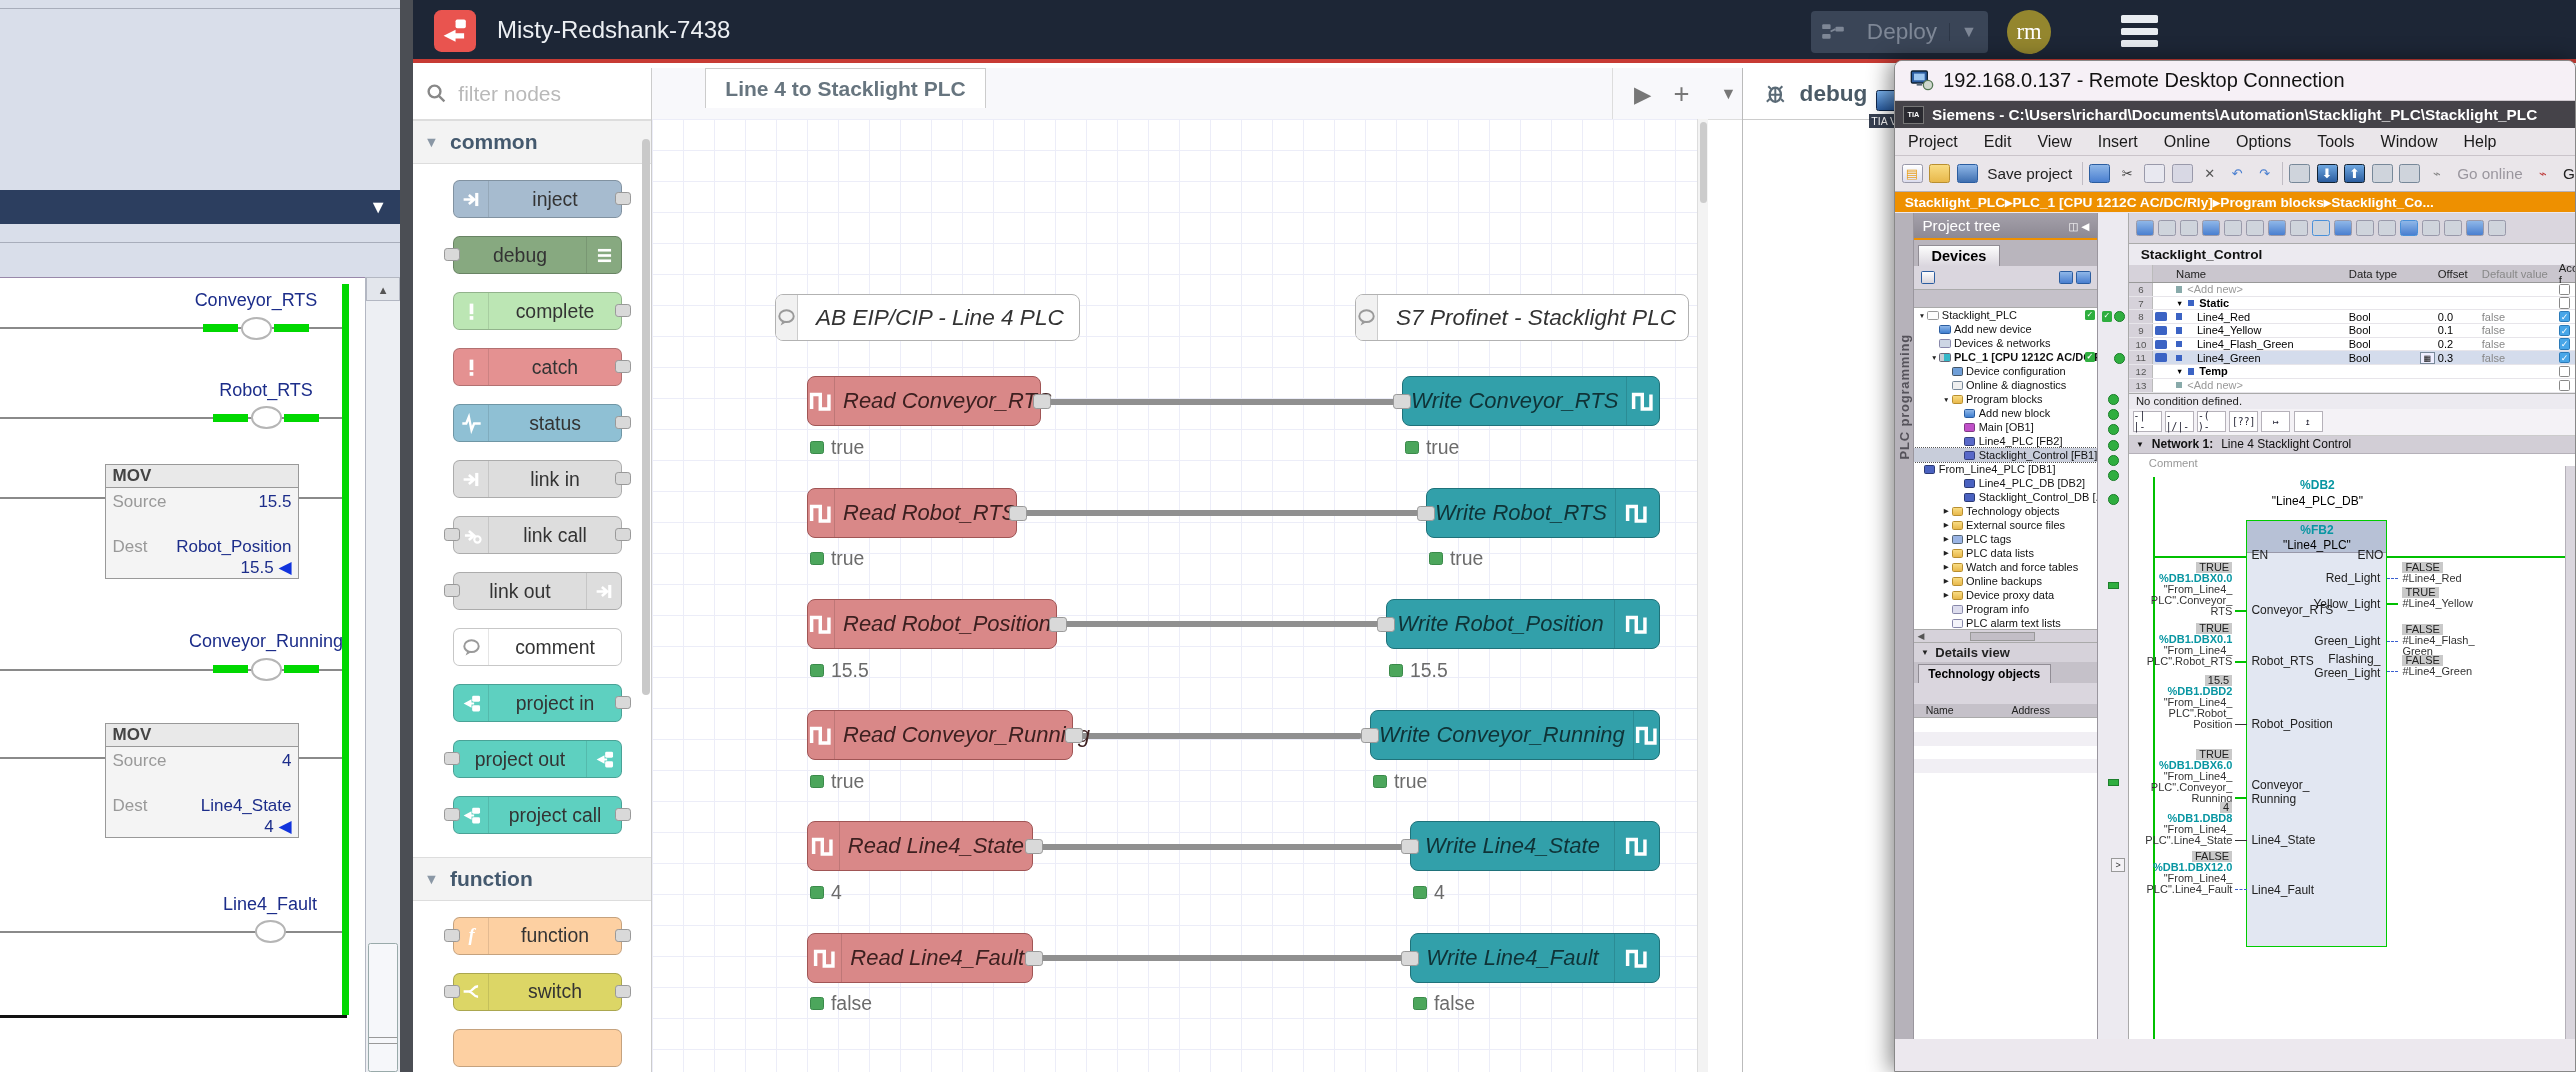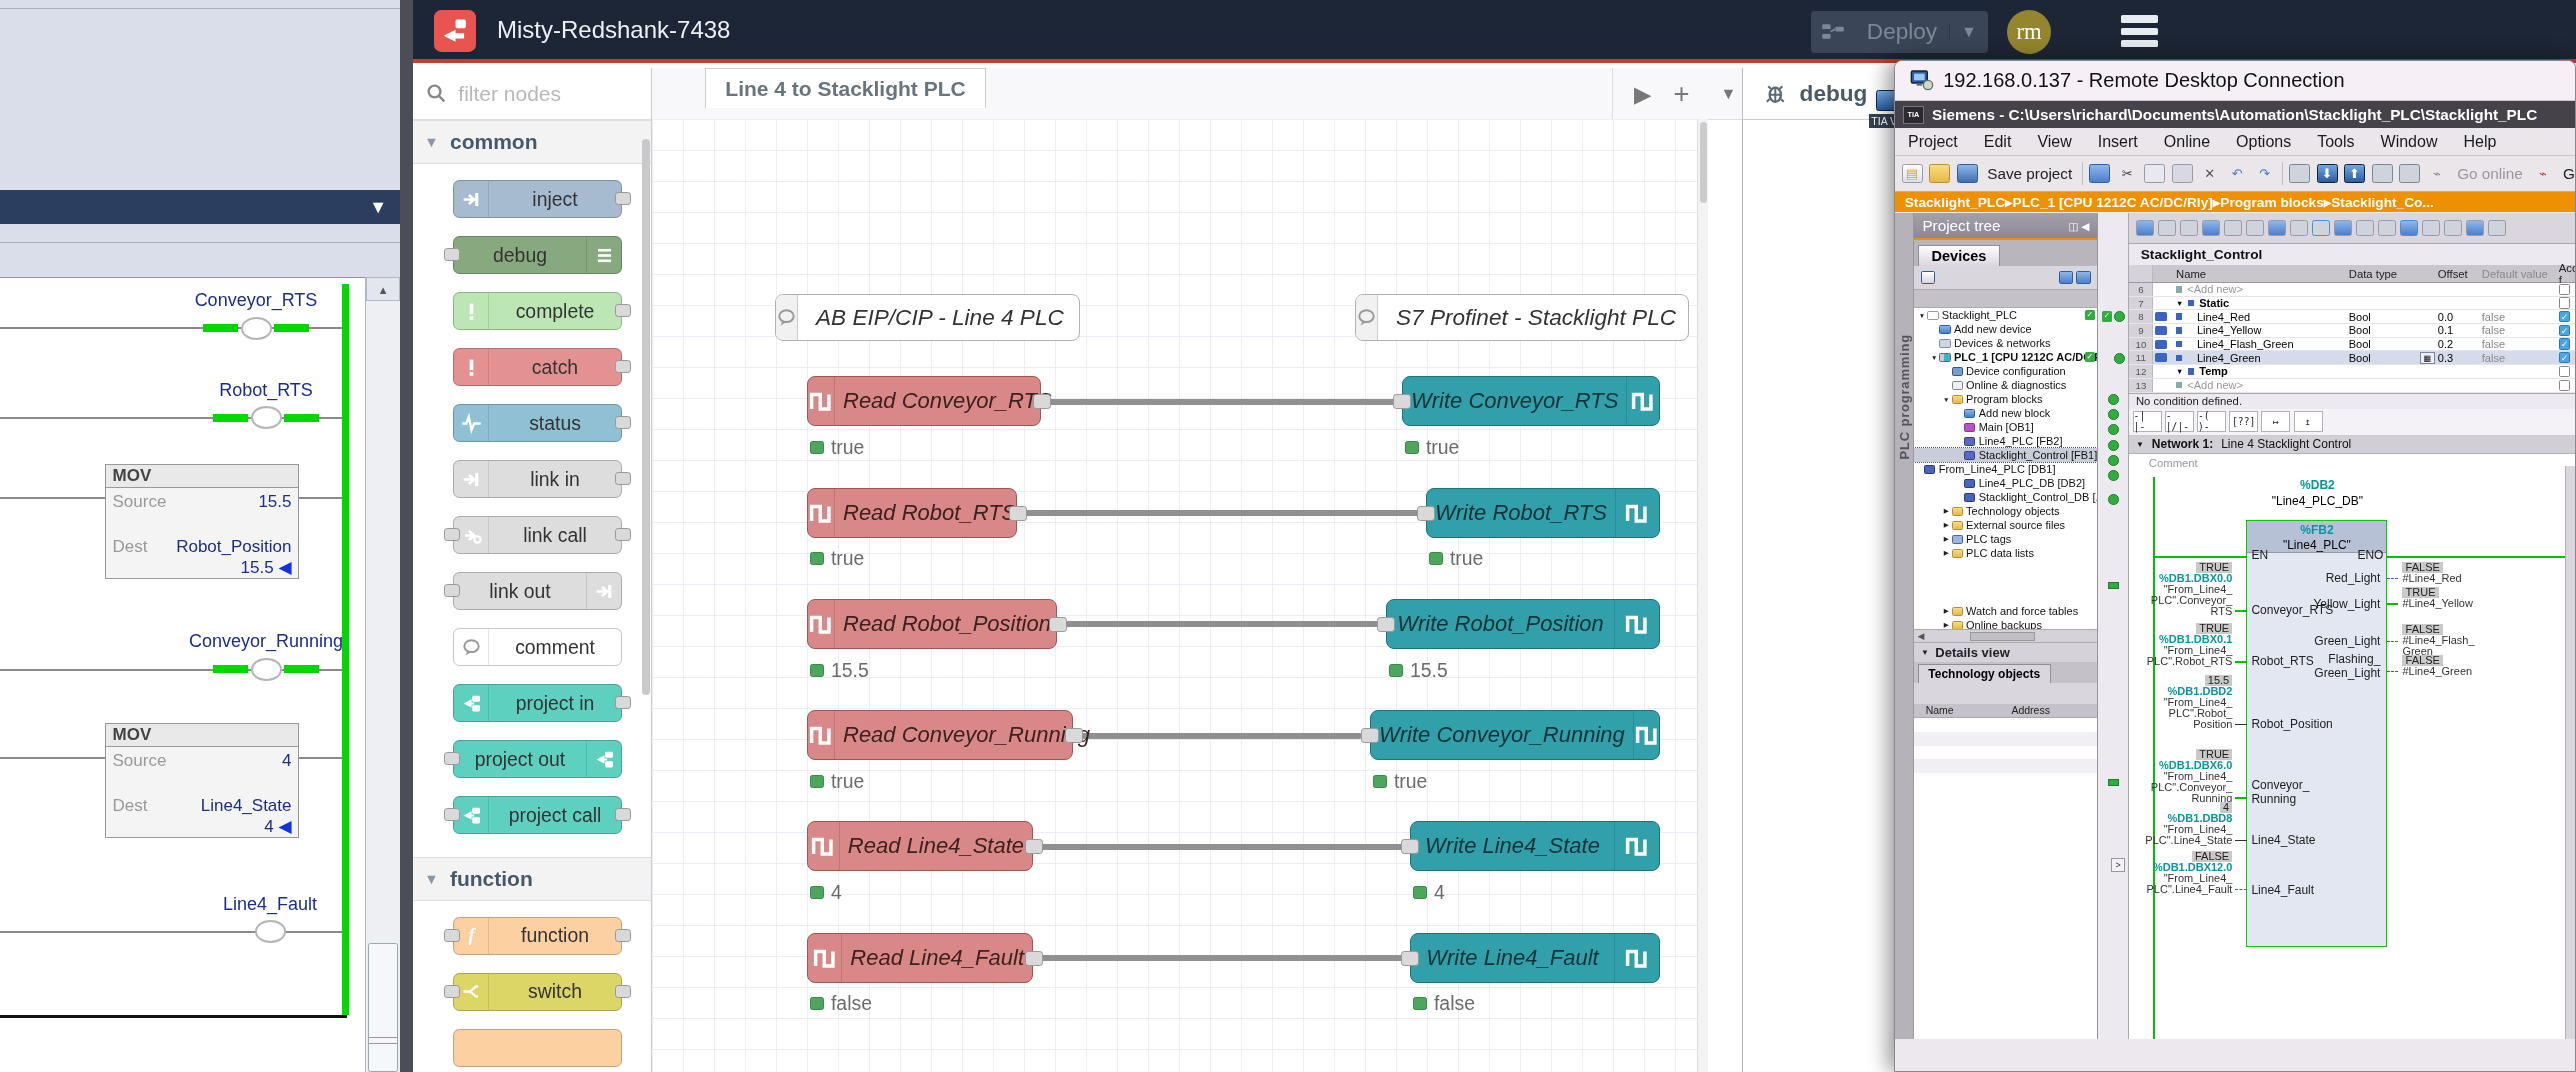--- a/index.html
+++ b/index.html
@@ -840,21 +840,21 @@
             <div class="tnode" style="padding-left: 27.4px;">
               <span class="exp">▶</span>
               <span class="tic ti-tags"></span>
               <span>PLC tags</span>
             </div>
             <div class="tnode" style="padding-left: 27.4px;">
               <span class="exp">▶</span>
               <span class="tic ti-folder"></span>
               <span>PLC data lists</span>
             </div>
-            <div class="tnode" style="padding-left: 27.4px; margin-top: 44px;">
+            <div class="tnode" style="padding-left: 27.4px;">
               <span class="exp">▶</span>
               <span class="tic ti-folder"></span>
               <span>Watch and force tables</span>
             </div>
             <div class="tnode" style="padding-left: 27.4px;">
               <span class="exp">▶</span>
               <span class="tic ti-folder"></span>
               <span>Online backups</span>
             </div>
             <div class="tnode" style="padding-left: 27.4px;">

